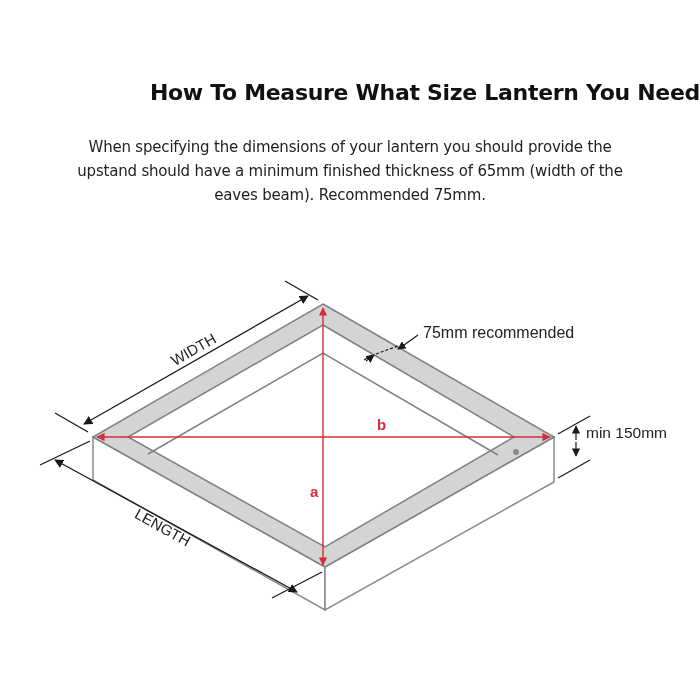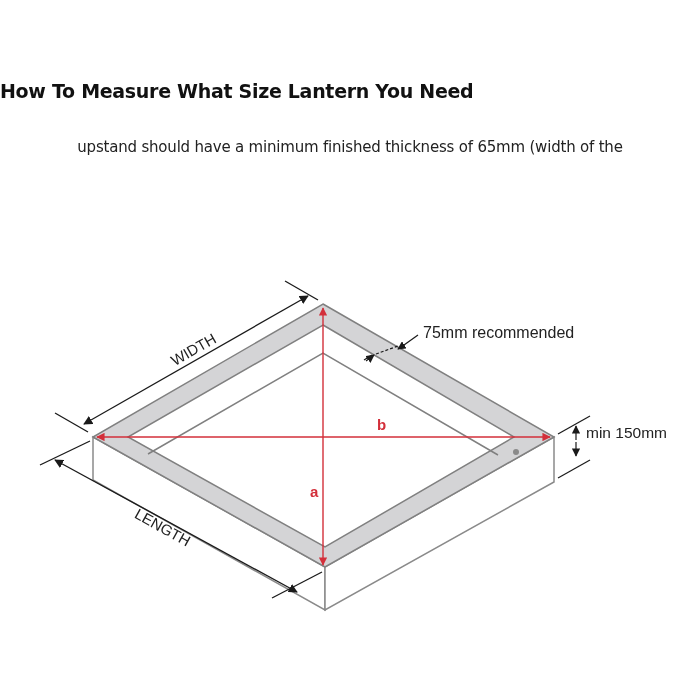--- a/index.html
+++ b/index.html
@@ -1,42 +1,44 @@
 <!DOCTYPE html>
 <html><head>
   <meta charset="utf-8">
   <style>
     html, body { margin: 0; padding: 0; background: #ffffff; }
     body { width: 700px; height: 700px; position: relative; overflow: hidden; }
     .title {
       position: absolute; left: 0; top: 80px; width: 700px;
-      text-align: left;
+      text-align: right;
       font-family: "DejaVu Sans", sans-serif;
-      font-weight: bold; font-size: 19px; color: #111111;
+      font-weight: bold; font-size: 22px; color: #111111;
       letter-spacing: -0.3px;
     }
     .desc {
       position: absolute; left: 40px; top: 135px; width: 620px;
       text-align: center;
       font-family: "DejaVu Sans", sans-serif;
       font-size: 15px; line-height: 24px; color: #222222;
       letter-spacing: -0.2px;
     }
     .desc span { display: block; white-space: nowrap; }
     svg.diagram { position: absolute; left: 0; top: 0; width: 700px; height: 700px; }
     .lbl { font-family: "Liberation Sans", sans-serif; fill: #222222; }
     .red-lbl { font-family: "Liberation Sans", sans-serif; font-weight: bold; fill: #d32f3a; }
   </style>
 </head>
 <body>
 
 <div class="title">How To Measure What Size Lantern You Need</div>
 
 <div class="desc">
+  <span>When specifying the dimensions of your lantern you should provide the</span>
   <span>upstand should have a minimum finished thickness of 65mm (width of the</span>
+  <span>eaves beam). Recommended 75mm.</span>
 </div>
 
 <svg class="diagram" viewBox="0 0 700 700" xmlns="http://www.w3.org/2000/svg">
   <defs>
     <marker id="blkArrow" viewBox="0 0 10 10" refX="9" refY="5" markerWidth="7" markerHeight="7" orient="auto-start-reverse">
       <path d="M0,0 L10,5 L0,10 z" fill="#1a1a1a"></path>
     </marker>
     <marker id="redArrow" viewBox="0 0 10 10" refX="9" refY="5" markerWidth="6" markerHeight="6" orient="auto-start-reverse">
       <path d="M0,0 L10,5 L0,10 z" fill="#d32f3a"></path>
     </marker>

